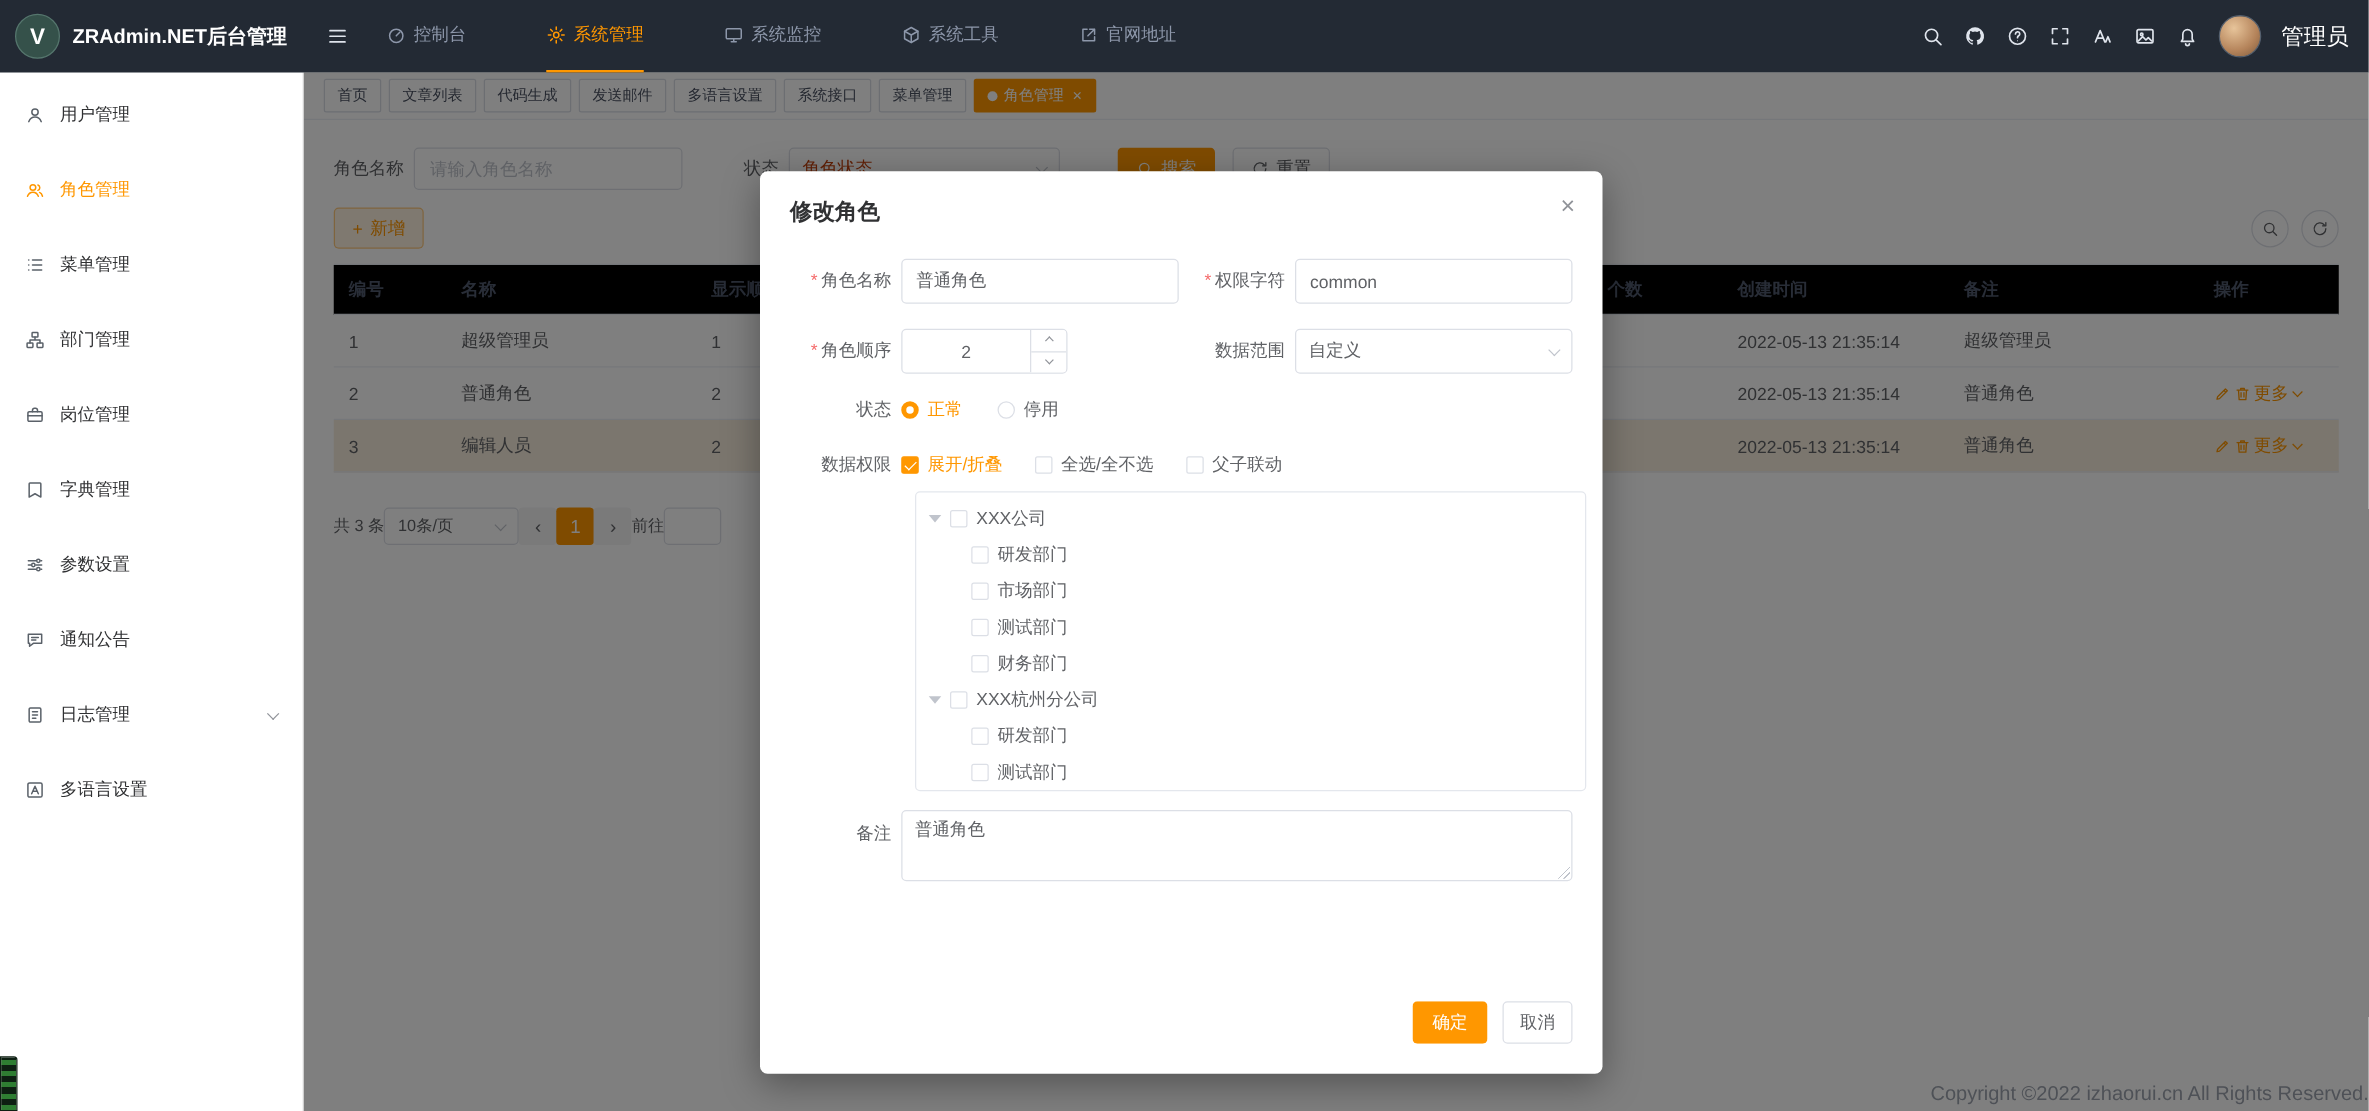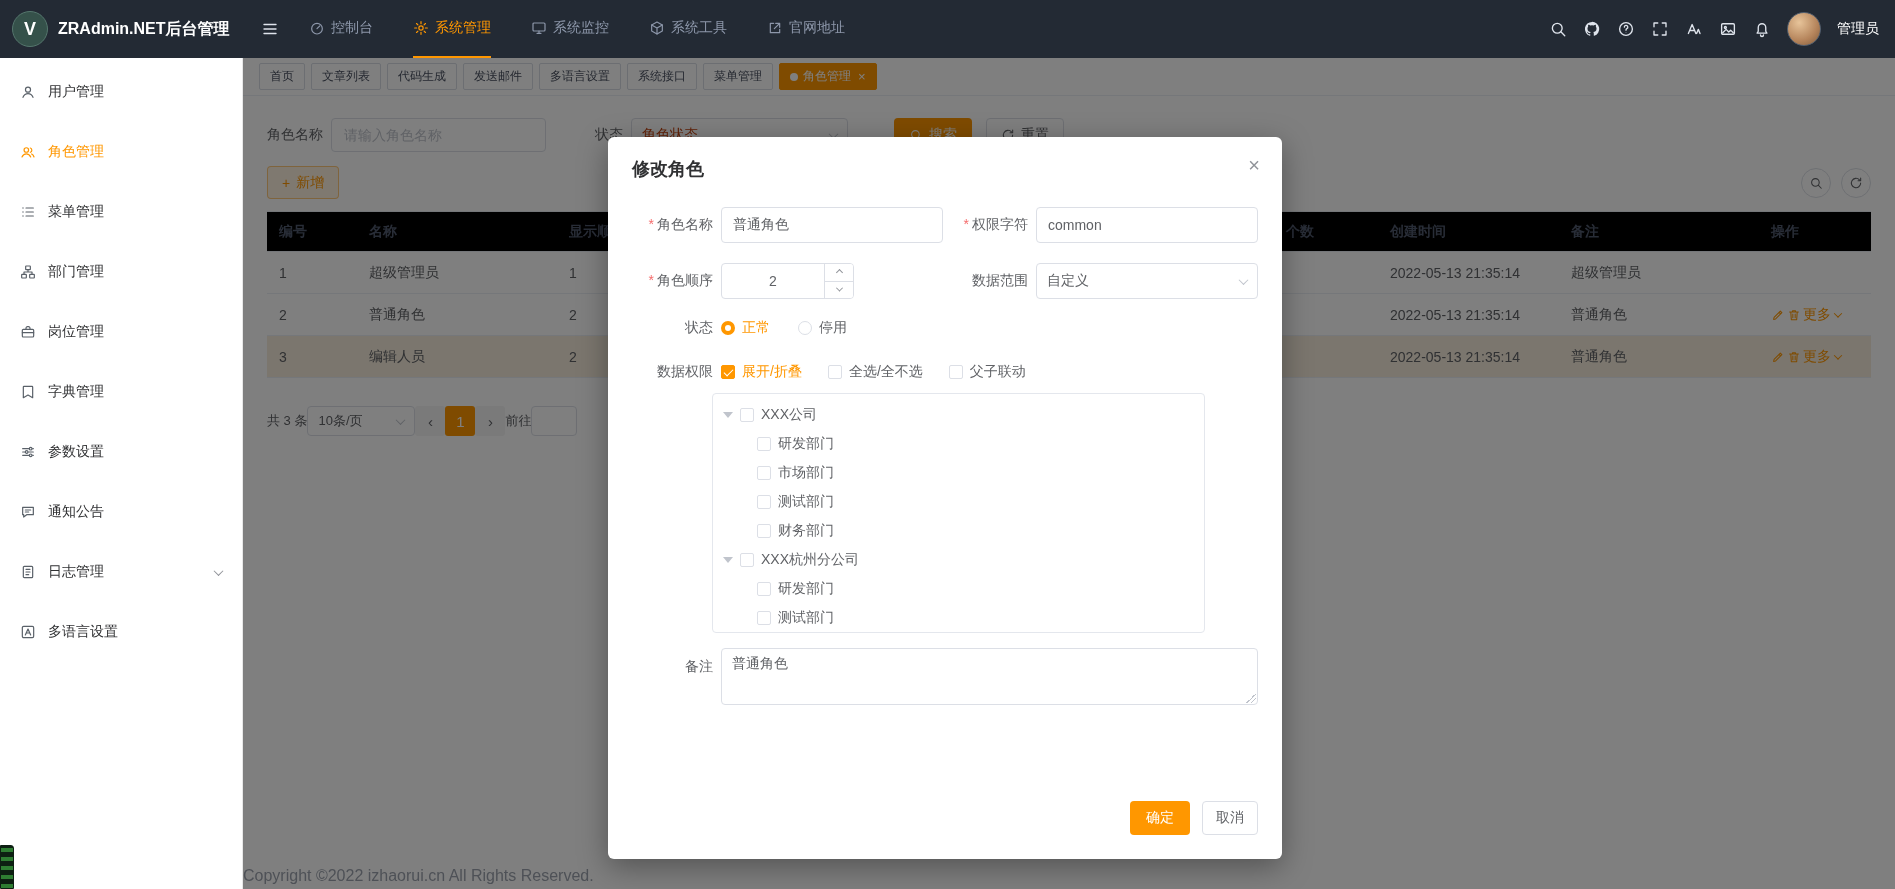--- a/index.html
+++ b/index.html
@@ -22,28 +22,28 @@
   .chev.up{transform:rotate(225deg)}
 
   
   .topbar{position:absolute;left:0;top:0;width:100%;height:58px;background:var(--topbar-bg,#232a34);
           display:flex;align-items:center;color:#cfd6e4;z-index:30}
   .logo-area{width:243px;flex:0 0 243px;display:flex;align-items:center;gap:10px;padding:0 12px;cursor:pointer}
   .logo-badge{width:36px;height:36px;border-radius:50%;background:#35514a;border:1px solid #55766d;
               display:flex;align-items:center;justify-content:center;color:#fff;font-weight:bold;font-size:18px}
   .app-title{color:#fff;font-size:16px;font-weight:bold;white-space:nowrap}
   .hamburger{margin-left:18px;color:#dfe4ec;background:none;border:none;cursor:pointer}
-  .topnav{display:flex;align-items:flex-start;gap:40px;margin-left:30px;height:100%}
+  .topnav{display:flex;align-items:flex-start;gap:64px;margin-left:30px;height:100%}
   .topnav-item{display:flex;align-items:center;gap:6px;color:#8d97aa;font-size:14px;height:100%;cursor:pointer;border-bottom:2px solid transparent}
   .topnav-item.active{color:var(--accent,#ff9700);border-bottom-color:var(--accent,#ff9700)}
   .topbar-right{margin-left:auto;display:flex;align-items:center;gap:16px;padding-right:16px;color:#dfe4ec}
   .tb-icon-btn{background:none;border:none;color:#dfe4ec;cursor:pointer;display:flex;align-items:center}
   .avatar{width:34px;height:34px;border-radius:50%;background:radial-gradient(circle at 35% 30%,#e7c49a,#b4835a 60%,#7c5a3c);
           border:1px solid #55606e;cursor:pointer}
-  .username{color:#fff;font-size:14px;cursor:pointer}
+  .username{color:#fff;font-size:18px;cursor:pointer}
 
   
   .sidebar{position:absolute;left:0;top:58px;width:243px;bottom:0;background:#fff;border-right:1px solid #e8e8e8;z-index:20;padding-top:4px}
   .side-item{height:60px;display:flex;align-items:center;gap:12px;padding:0 20px;color:#303133;font-size:14px;cursor:pointer}
   .side-item .sicon{color:#5a6169;display:flex}
   .side-item.active,.side-item.active .sicon{color:var(--accent,#ff9700)}
   .side-item .side-chev{margin-left:auto;color:#909399}
 
   
   .content{position:absolute;left:243px;top:58px;right:0;bottom:0;background:#fff;overflow:hidden}
@@ -88,21 +88,21 @@
   .more-link{display:flex;align-items:center;gap:4px;color:var(--accent,#ff9700);cursor:pointer;font-size:14px}
   .more-link .chev{width:6px;height:6px}
 
   .pagination{margin-top:28px;display:flex;align-items:center;gap:0;color:#606266;font-size:13px}
   .pg-select{width:108px;height:30px;font-size:13px}
   .pg-btn{width:30px;height:30px;background:#f4f4f5;border:none;border-radius:3px;color:#606266;font-size:15px;
           display:flex;align-items:center;justify-content:center;cursor:pointer}
   .pg-page{background:var(--accent,#ff9700);color:#fff}
   .goto-input{width:46px;height:30px;border:1px solid #dcdfe6;border-radius:4px;padding:0 6px;font-size:13px;color:#606266}
 
-  .copyright{position:absolute;left:0;right:0;bottom:4px;text-align:left;color:#9da3ae;font-size:16px}
+  .copyright{position:absolute;left:0;right:0;bottom:4px;text-align:right;color:#9da3ae;font-size:16px}
 
   
   .mask{position:absolute;left:243px;top:58px;right:0;bottom:0;background:rgba(0,0,0,.5);z-index:40}
   .dialog{position:absolute;left:608px;top:137px;width:674px;height:722px;background:#fff;border-radius:6px;
           box-shadow:0 8px 30px rgba(0,0,0,.35);z-index:60;padding:20px 0 0}
   .dlg-title{font-size:18px;font-weight:bold;color:#303133;padding:0 24px}
   .dlg-close{position:absolute;top:18px;right:22px;background:none;border:none;color:#909399;font-size:20px;cursor:pointer;line-height:1}
   .dlg-body{padding:26px 24px 0}
   .drow{display:flex;align-items:center;margin-bottom:20px}
   .dlabel{width:89px;padding-right:8px;text-align:right;color:#606266;flex:0 0 auto;white-space:nowrap}
@@ -121,21 +121,21 @@
   .rd{width:14px;height:14px;border-radius:50%;border:1px solid #dcdfe6;background:#fff;flex:0 0 auto}
   .rd.on{border:4px solid var(--accent,#ff9700)}
   .radio-item.on{color:var(--accent,#ff9700)}
   .row-perms{margin-bottom:12px}
   .cb-item{display:flex;align-items:center;gap:7px;margin-right:26px;cursor:pointer;color:#606266}
   .cb-item.on{color:var(--accent,#ff9700)}
   .cb{width:14px;height:14px;border:1px solid #dcdfe6;border-radius:2px;background:#fff;position:relative;flex:0 0 auto}
   .cb.checked{background:var(--accent,#ff9700);border-color:var(--accent,#ff9700)}
   .cb.checked::after{content:"";position:absolute;left:4px;top:1px;width:4px;height:8px;
                      border-right:1.6px solid #fff;border-bottom:1.6px solid #fff;transform:rotate(45deg)}
-  .tree-box{margin-left:80px;width:493px;height:240px;border:1px solid #e4e7ed;border-radius:4px;padding:6px 0;overflow:hidden}
+  .tree-box{margin-left:100px;width:537px;height:240px;border:1px solid #e4e7ed;border-radius:4px;padding:6px 0;overflow:hidden}
   .tree-row{height:29px;display:flex;align-items:center;gap:7px;padding-left:10px;color:#606266;cursor:pointer}
   .tree-row.child{padding-left:44px}
   .caret{width:0;height:0;border:5px solid transparent;border-top:6px solid #c0c4cc;margin-top:6px;flex:0 0 auto}
   .row-remark{margin-top:15px;align-items:flex-start}
   .ta-wrap{position:relative;width:537px}
   .dtextarea{width:537px;height:57px;border:1px solid #dcdfe6;border-radius:4px;padding:6px 10px;color:#606266;
              font-size:14px;font-family:inherit;resize:none;outline:none;display:block}
   .ta-grip{position:absolute;right:2px;bottom:2px;width:10px;height:10px;
            background:linear-gradient(135deg,transparent 0 50%,#c0c4cc 50% 56%,transparent 56% 72%,#c0c4cc 72% 78%,transparent 78%)}
   .dlg-footer{position:absolute;right:24px;bottom:24px;display:flex;gap:12px}

